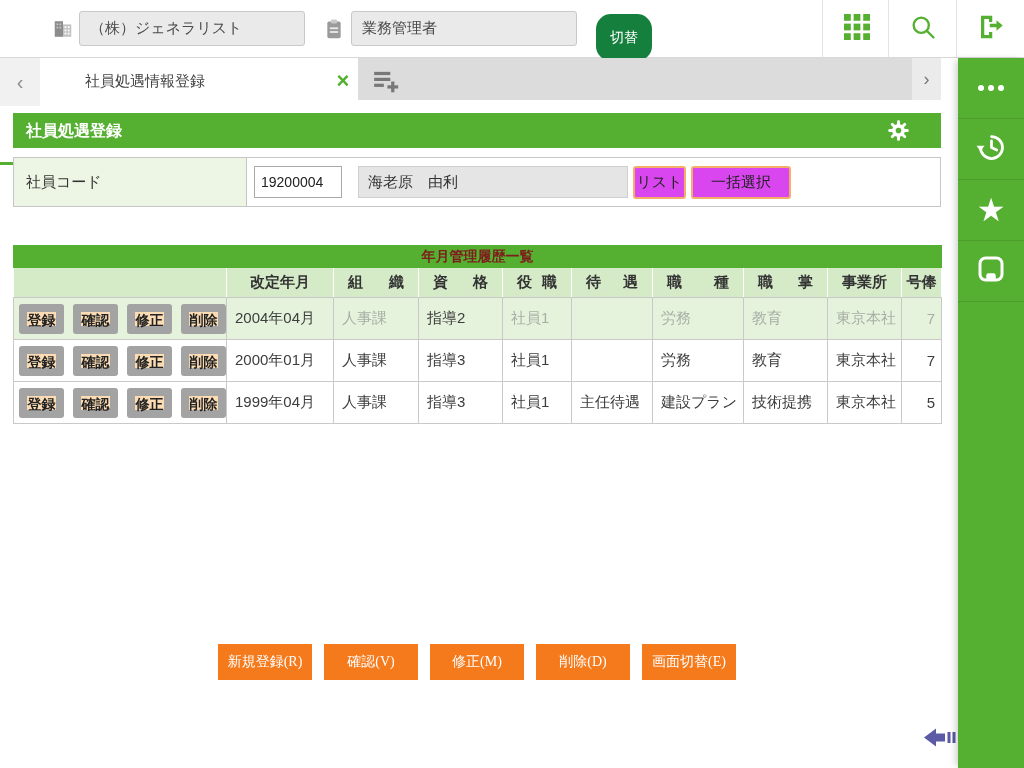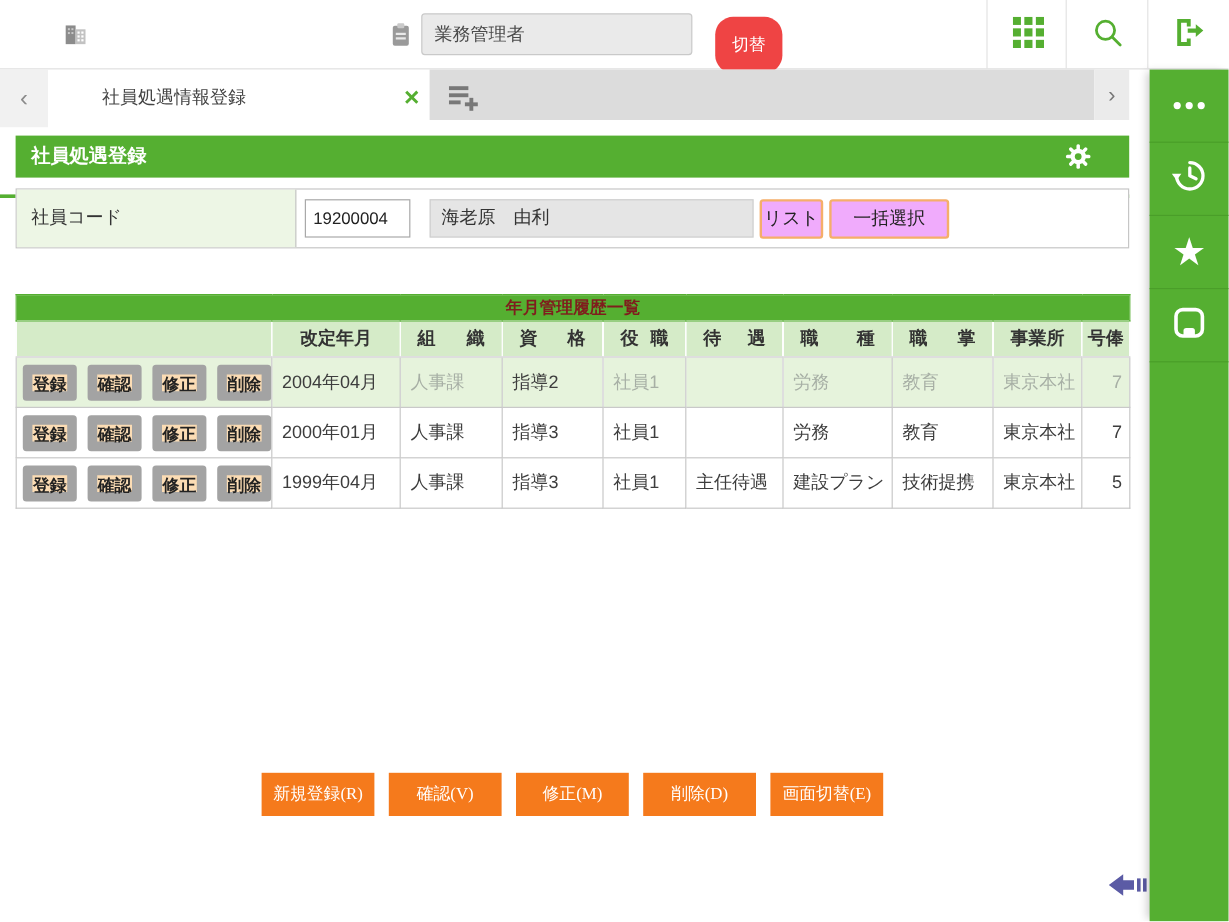--- a/index.html
+++ b/index.html
@@ -4,21 +4,21 @@
 <style>
   * { box-sizing: border-box; margin: 0; padding: 0; }
   html,body { background:#fff; }
   body { font-family:"Liberation Sans","DejaVu Sans",sans-serif; }
   #screen { position:relative; width:1024px; height:768px; background:#fff; overflow:hidden; }
 
   
   #topbar { position:absolute; left:0; top:0; width:1024px; height:58px; background:#fff; border-bottom:1px solid #d8d8d8; }
   .tb-icon { position:absolute; display:block; }
   .tb-input { position:absolute; top:11px; height:35px; width:226px; background:#eaeaea; border:1px solid #c9c9c9; border-radius:3px; padding:0 10px; font-size:15px; color:#4a4a4a; font-family:inherit; }
-  #switch-btn { position:absolute; left:596px; top:14px; height:47px; padding:0 14px; background:#ef4444; color:#fff; border:none; border-radius:15px; font-size:14px; font-family:inherit; cursor:pointer; }
+  #switch-btn { position:absolute; left:596px; top:14px; height:47px; padding:0 14px; background:#15803d; color:#fff; border:none; border-radius:15px; font-size:14px; font-family:inherit; cursor:pointer; }
   .tb-sep { position:absolute; top:0; width:1px; height:57px; background:#e3e3e3; }
   .tb-iconbtn { position:absolute; top:11px; width:36px; height:36px; display:flex; align-items:center; justify-content:center; cursor:pointer; }
 
   
   #tabbar { position:absolute; left:0; top:58px; width:958px; height:50px; background:#fff; }
   #tab-underline { position:absolute; left:0; top:104px; width:941px; height:3px; background:#55AF31; }
   .tab-chev-left { position:absolute; left:0; top:0; width:40px; height:48px; background:#f1f1f1; color:#8a8a8a; font-size:20px; display:flex; align-items:center; justify-content:center; cursor:pointer; }
   .tab-strip { position:absolute; left:40px; top:0; width:872px; height:42px; background:#dcdcdc; }
   .tab-chev-right { position:absolute; left:912px; top:0; width:29px; height:42px; background:#ebebeb; color:#777; font-size:18px; display:flex; align-items:center; justify-content:center; cursor:pointer; }
   .tab.active { position:absolute; left:40px; top:0; width:318px; height:46px; background:#fff; display:flex; align-items:center; cursor:pointer; }
@@ -28,21 +28,21 @@
 
   
   #page-header { position:absolute; left:13px; top:113px; width:928px; height:35px; background:#55AF31; }
   #page-title { line-height:35px; padding-left:13px; color:#fff; font-size:16px; font-weight:bold; }
   #gear { position:absolute; right:30px; top:5px; cursor:pointer; }
 
   #form-row { position:absolute; left:13px; top:157px; width:928px; height:50px; border:1px solid #c6c6c6; background:#fff; }
   #form-label { position:absolute; left:0; top:0; width:233px; height:48px; background:#EDF6E5; border-right:1px solid #c6c6c6; line-height:48px; padding-left:12px; font-size:15px; color:#333; }
   #code-input { position:absolute; left:240px; top:8px; width:88px; height:32px; border:1px solid #a9a9a9; padding:0 6px; font-size:14px; color:#222; font-family:inherit; }
   #name-field { position:absolute; left:344px; top:8px; width:270px; height:32px; background:#e5e5e5; border:1px solid #cfcfcf; line-height:30px; padding:0 9px; font-size:15px; color:#333; }
-  .peach-btn { background:#f0abfc; border:2px solid #F5AE6A; border-radius:3px; font-size:15px; color:#222; font-family:inherit; cursor:pointer; }
+  .peach-btn { background:#d946ef; border:2px solid #F5AE6A; border-radius:3px; font-size:15px; color:#222; font-family:inherit; cursor:pointer; }
   #list-btn { position:absolute; left:619px; top:8px; width:53px; height:33px; }
   #bulk-btn { position:absolute; left:677px; top:8px; width:100px; height:33px; }
 
   
   #history-table { position:absolute; left:13px; top:245px; width:928px; border-collapse:collapse; table-layout:fixed; font-size:15px; color:#3d3d3d; border:1px solid #b9b9b9; }
   #history-table td, #history-table th { border:1px solid #c9c9c9; overflow:hidden; white-space:nowrap; }
   #history-table .tbl-title { height:22px; background:#55AF31; color:#7f1d1d; font-weight:bold; font-size:14px; text-align:center; border:1px solid #55AF31; }
   #history-table th { height:30px; background:#D5EBC8; color:#333; font-weight:bold; border-left-color:#fdfdfd; border-right-color:#fdfdfd; border-top-color:#fdfdfd; }
   #history-table th.spread { text-align:justify; text-align-last:justify; padding:0 14px; }
   #history-table th.center { text-align:center; }
@@ -86,20 +86,21 @@
         <g fill="#fff">
             <rect x="13.7" y="9" width="2" height="2"></rect>
             <rect x="17.2" y="9" width="2" height="2"></rect>
             <rect x="13.7" y="12.5" width="2" height="2"></rect>
             <rect x="17.2" y="12.5" width="2" height="2"></rect>
             <rect x="13.7" y="16" width="2" height="2"></rect>
             <rect x="17.2" y="16" width="2" height="2"></rect>
           </g>
       </svg>
     </span>
+    <input class="tb-input" style="left: 79px;" value="（株）ジェネラリスト">
     <span class="tb-icon" style="left:324px; top:18px;">
       <svg width="20" height="22" viewBox="0 0 24 26">
         <rect x="4" y="4" width="16" height="20" rx="2" fill="#9a9a9a"></rect>
         <rect x="8.5" y="1.5" width="7" height="5" rx="1.2" fill="#c9c9c9"></rect>
         <rect x="7" y="11" width="10" height="2.2" fill="#e9e9e9"></rect>
         <rect x="7" y="15.5" width="10" height="2.2" fill="#e9e9e9"></rect>
       </svg>
     </span>
     <input class="tb-input" style="left: 351px;" value="業務管理者">
     <button id="switch-btn">切替</button>

